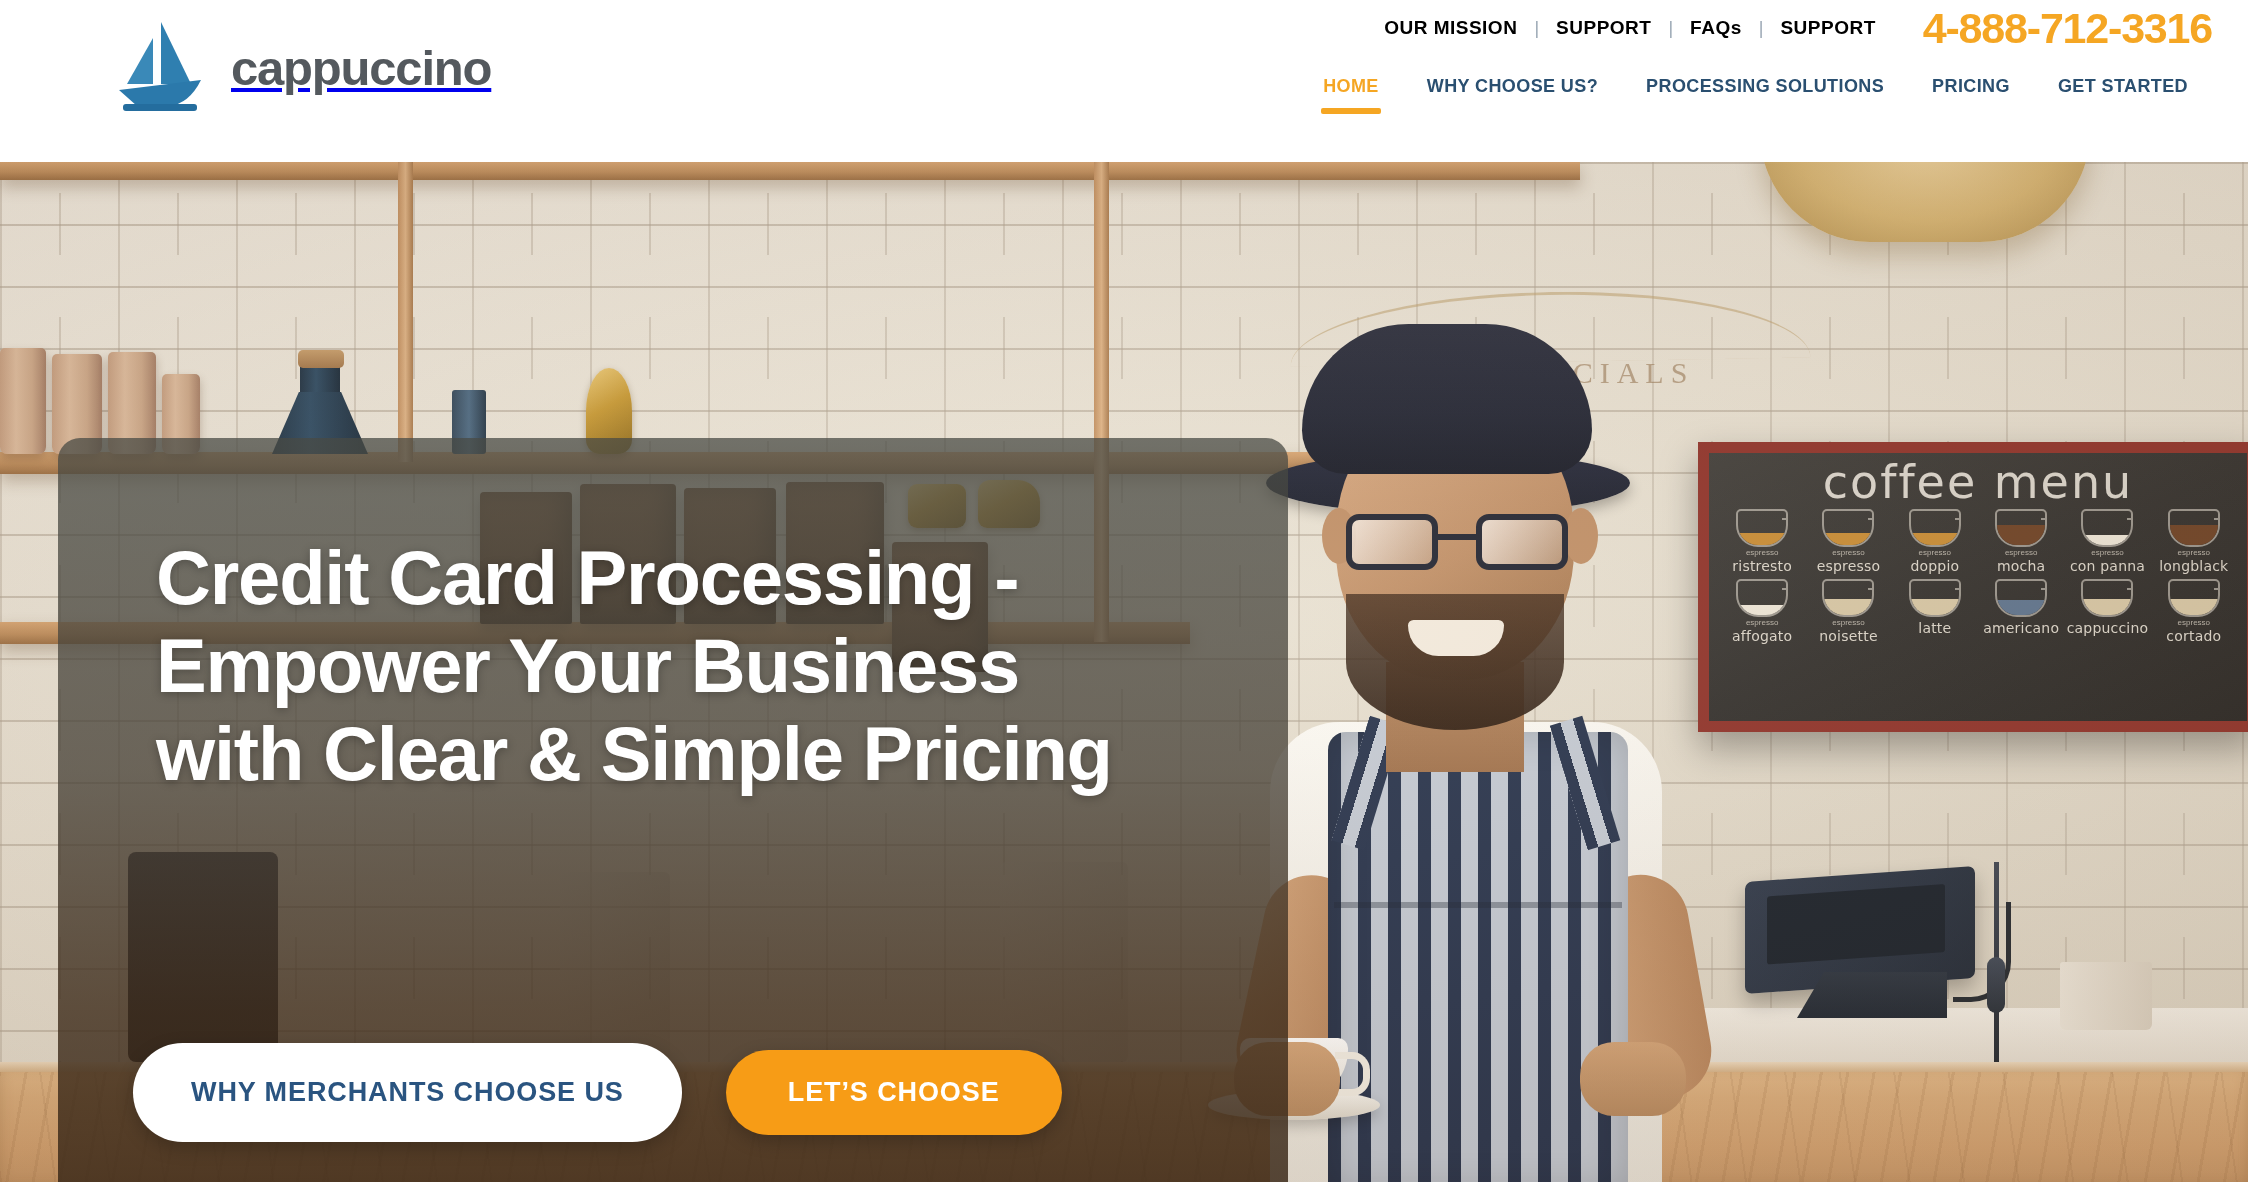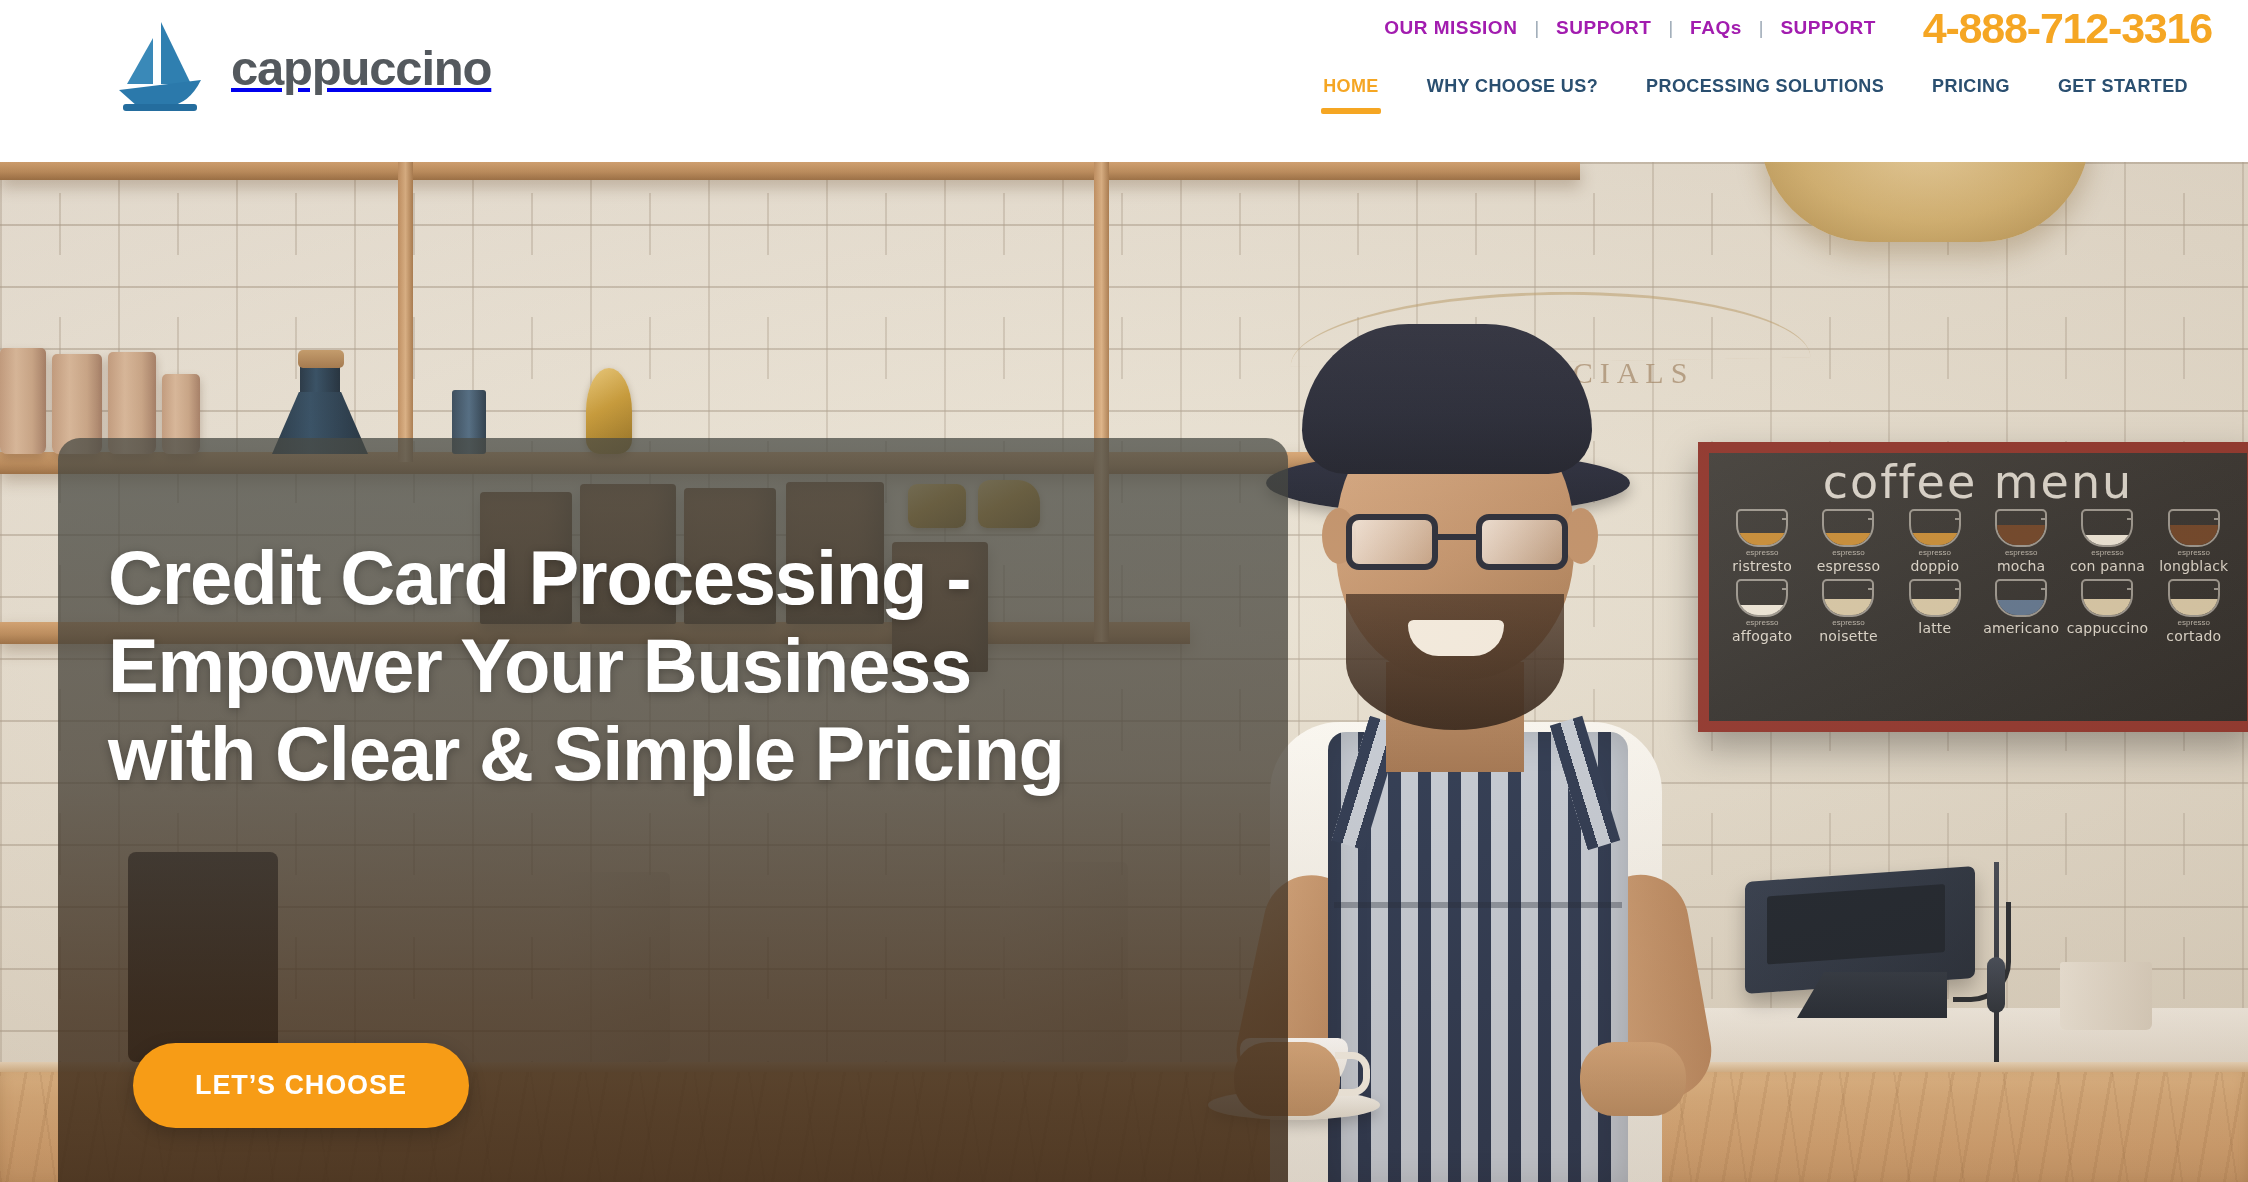--- a/index.html
+++ b/index.html
@@ -27,21 +27,21 @@
   }
 
   
   .util-nav{
     position:absolute; right:0; top:0; width:1120px; height:56px;
     display:flex; align-items:center; justify-content:flex-end;
     padding-right:36px;
   }
   .util-links{ display:flex; align-items:center; gap:0; }
   .util-link{
-    font-size:19px; font-weight:600; color:#a21caf;
+    font-size:19px; font-weight:600; color:#000000;
     letter-spacing:.5px; text-decoration:none; padding:0 17px;
     white-space:nowrap; cursor:pointer;
   }
   .util-sep{ color:#9aa7b4; font-size:18px; font-weight:300; }
   .phone-num{
     font-size:43px; font-weight:700; color:#f5a623;
     letter-spacing:-1.2px; margin-left:30px; white-space:nowrap;
     text-decoration:none; cursor:pointer;
   }
 
@@ -380,20 +380,21 @@
       rgba(70,64,54,.76) 42%,
       rgba(62,44,27,.80) 72%,
       rgba(56,38,22,.84) 100%);
     padding:96px 0 0 50px;
     z-index:10;
   }
   .hero-title{
     color:#ffffff; font-size:76px; line-height:1.16; font-weight:700;
     letter-spacing:-1.2px; max-width:1020px;
     text-shadow:0 2px 10px rgba(0,0,0,.28);
+    margin-left:48px;
   }
   .hero-cta-row{
     position:absolute; left:75px; top:605px;
     display:flex; align-items:center; gap:44px;
   }
   .btn{
     border:none; cursor:pointer; white-space:nowrap;
     font-family:"Liberation Sans", sans-serif;
     font-size:27px; font-weight:700; letter-spacing:.9px;
   }
@@ -578,17 +579,18 @@
       <div class="teacup"></div>
       <div class="hand hand-l"></div>
     </div>
 
     <div class="photo-tone"></div>
   </div>
 
   <div class="hero-card">
     <h1 class="hero-title">Credit Card Processing - Empower Your Business with Clear &amp; Simple Pricing</h1>
     <div class="hero-cta-row">
+      <button class="btn btn-ghost">WHY MERCHANTS CHOOSE US</button>
       <button class="btn btn-primary">LET’S CHOOSE</button>
     </div>
   </div>
 
 </section>
 
 </body></html>

